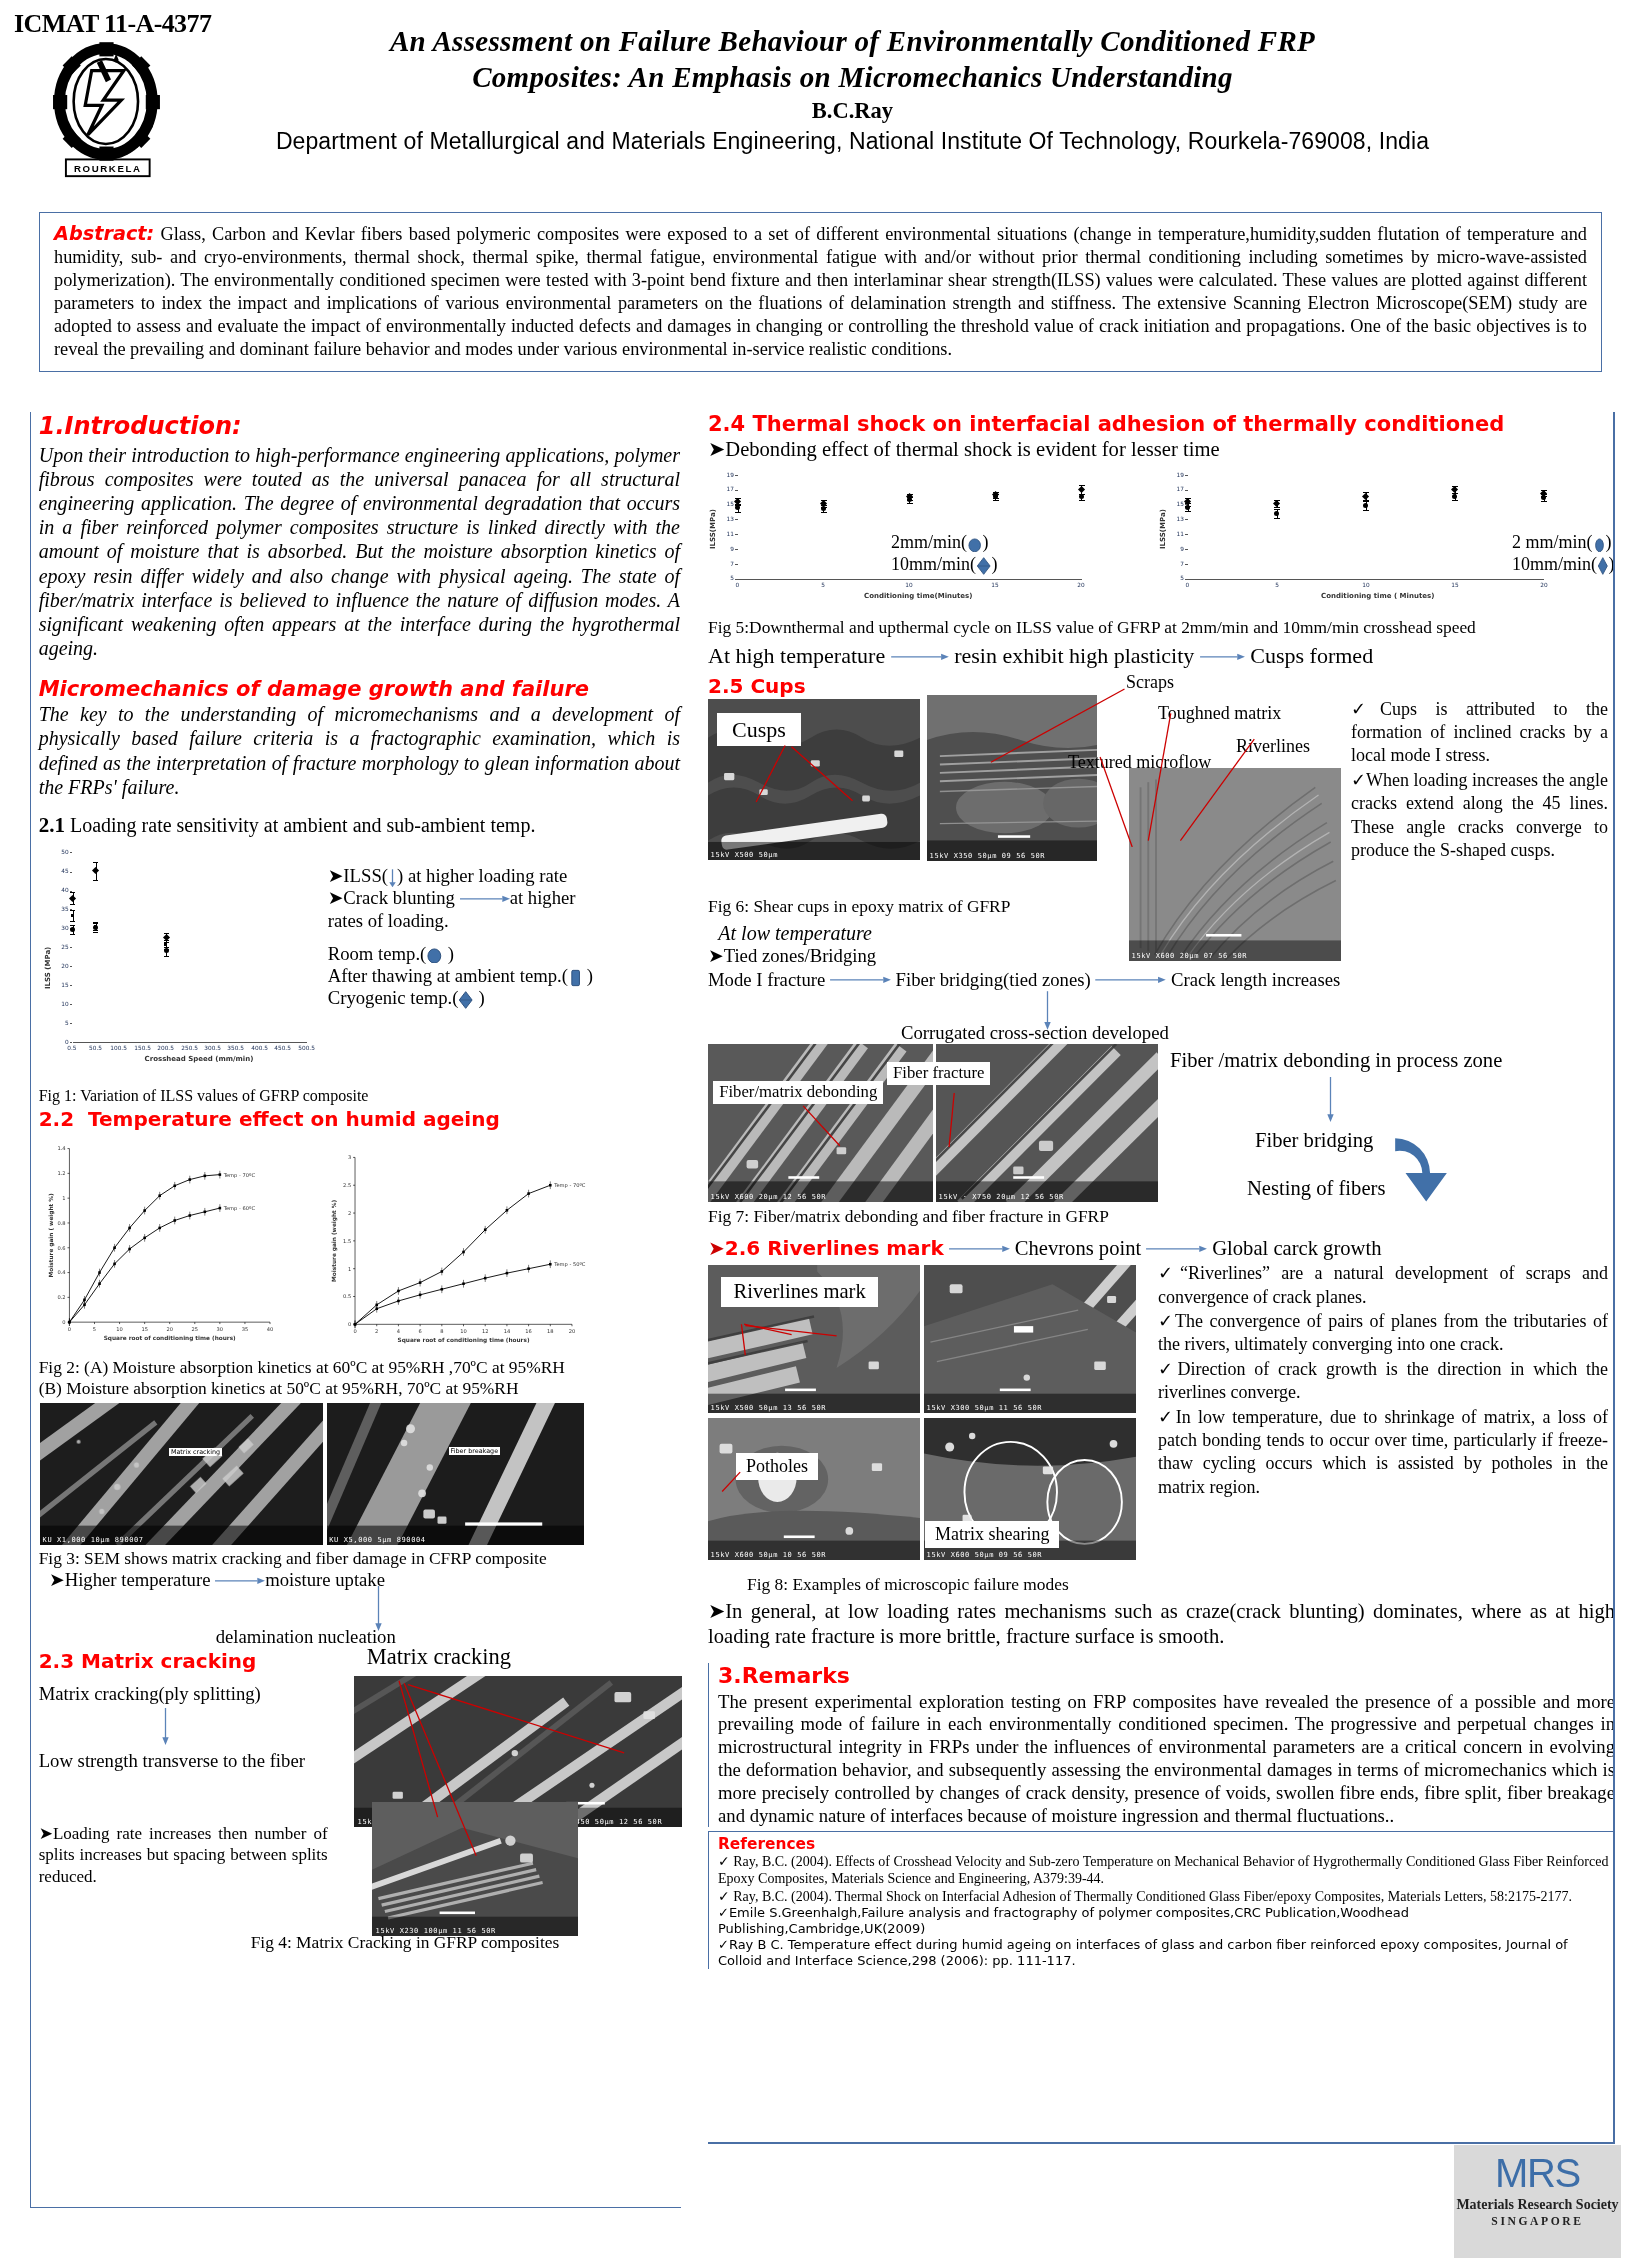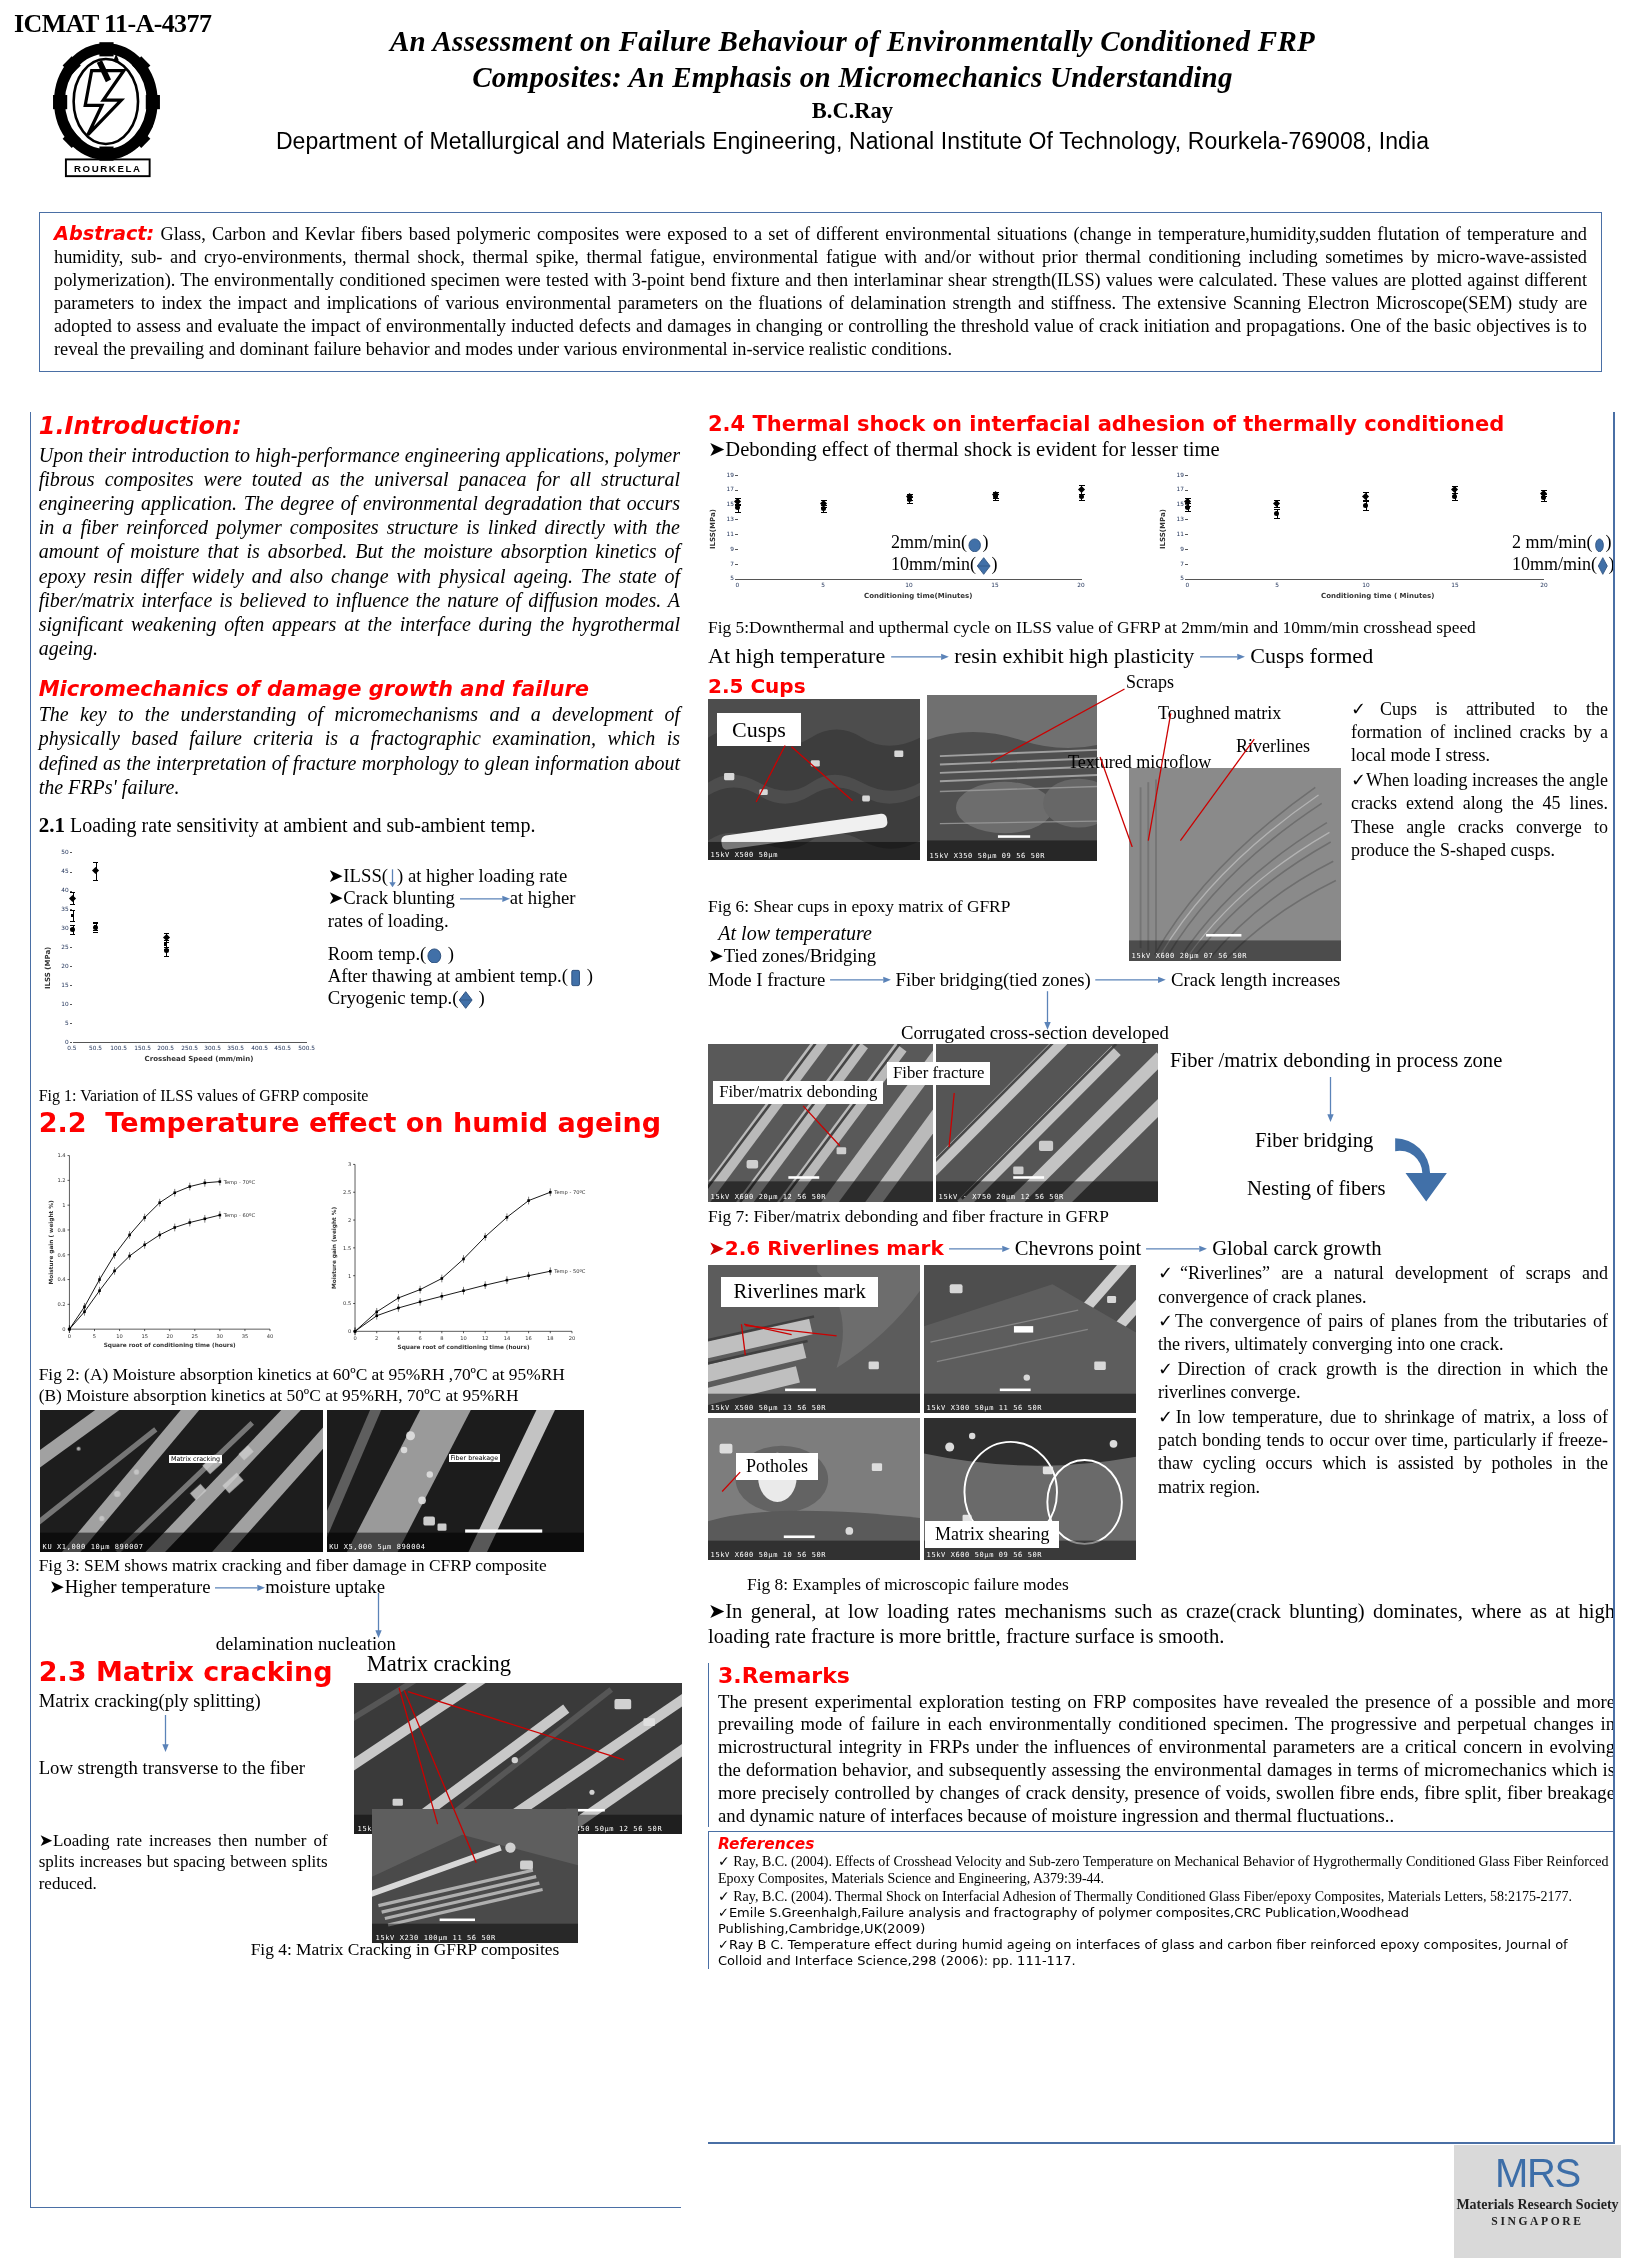--- a/index.html
+++ b/index.html
@@ -26,21 +26,21 @@
   .colR{position:absolute;left:708px;top:412px;width:907px;}
 
   .secred{color:#ff0000;font-weight:bold;font-family:"DejaVu Sans",sans-serif;font-style:italic;}
   .h-intro{font-size:24px;margin:0 0 2.6px 0;}
   .h-exp{font-size:24px;margin:0;}
   .h-sub{font-size:21px;margin:0 0 1.3px 0;font-style:italic;}
   .body-it{font-size:20px;line-height:1.21;text-align:justify;font-style:italic;margin:0;}
   .h21{font-size:20px;margin:6.4px 0 1.3px 0;}
   .h21 b{font-weight:bold;font-size:21px;}
 
-  .redhead-s{color:#ff0000;font-weight:bold;font-family:"DejaVu Sans",sans-serif;font-size:27px;}
+  .redhead-s{color:#ff0000;font-weight:bold;font-family:"DejaVu Sans",sans-serif;font-size:20px;}
   .redhead-s2{color:#ff0000;font-weight:bold;font-family:"DejaVu Sans",sans-serif;font-size:20px;}
 
   .cap{font-size:16.4px;line-height:1.14;margin:1.3px 0 0 0;}
   .bul{font-size:18.7px;line-height:1.2;margin:0;}
   .txt{font-size:18.7px;line-height:1.22;margin:0;text-align:justify;}
 
   
   .chart{position:relative;background:#fff;}
   .axisline{position:absolute;background:#555;}
   .tickl{position:absolute;font-family:"DejaVu Sans",sans-serif;font-size:5.8px;color:#1a2d55;white-space:nowrap;}
@@ -48,21 +48,21 @@
   .axttlv{position:absolute;font-family:"DejaVu Sans",sans-serif;font-size:7px;font-weight:bold;color:#333;white-space:nowrap;transform:rotate(-90deg);transform-origin:left top;}
 
   
   .sem{position:relative;overflow:hidden;background:#6e6e6e;}
   .sem .sc{position:absolute;font-family:"DejaVu Sans Mono",monospace;font-size:7px;color:#fff;letter-spacing:0.6px;bottom:1.3px;}
   .lbl{position:absolute;background:#fff;border:0.6px solid #fff;font-size:16.7px;padding:0.6px 5.1px;white-space:nowrap;}
   .lblsm{position:absolute;background:#fff;font-family:"DejaVu Sans",sans-serif;font-size:6.4px;padding:0 1.9px;white-space:nowrap;color:#000;}
 
   .chk{font-family:"DejaVu Sans",sans-serif;}
   .refs{font-size:14px;line-height:1.24;margin:0;}
-  .refhead{color:#ff0000;font-style:italic;font-weight:bold;font-family:"DejaVu Sans",sans-serif;font-size:15.4px;}
+  .refhead{color:#ff0000;font-weight:bold;font-family:"DejaVu Sans",sans-serif;font-size:15.4px;}
   .refsans{font-family:"DejaVu Sans",sans-serif;font-size:13px;}
 </style>
 </head>
 <body>
 
 <div class="poster">
 
   <div class="hdr">
     <div class="icmat">ICMAT 11-A-4377</div>
 

